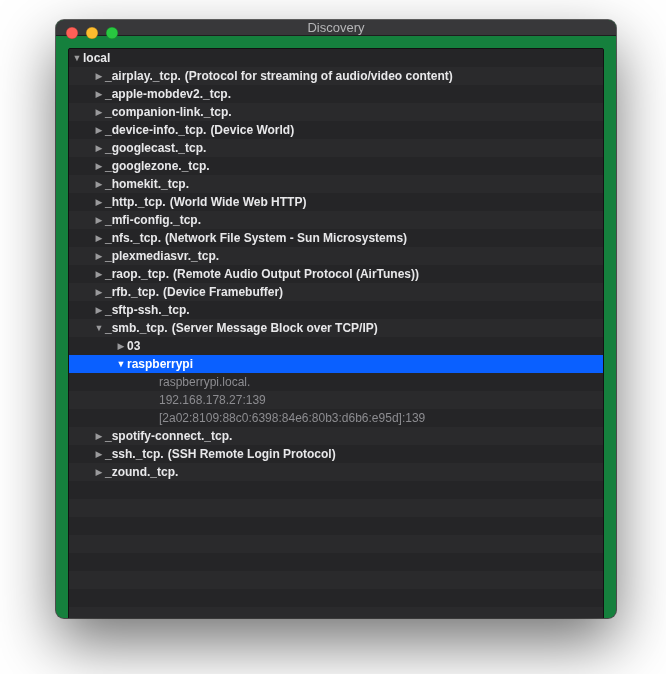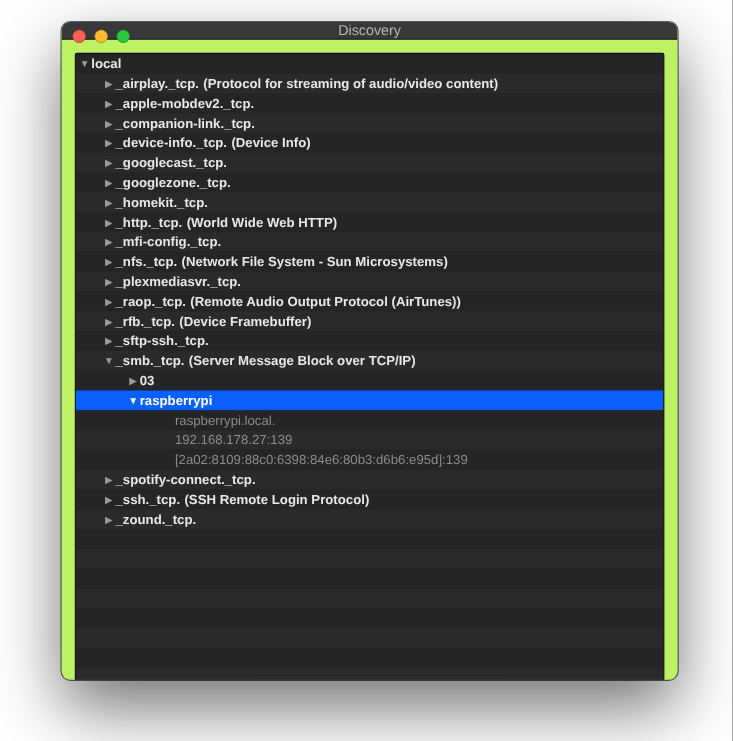--- a/index.html
+++ b/index.html
@@ -4,21 +4,21 @@
 <style>
   * { box-sizing: border-box; margin: 0; padding: 0; }
   html, body { width: 666px; height: 674px; background: transparent; font-family: -apple-system, "Helvetica Neue", Arial, sans-serif; }
   .stage {
     width: 666px; height: 674px; position: relative;
   }
   .window {
     position: absolute;
     left: 56px; top: 20px;
     width: 560px; height: 598px;
-    background: #bef264;
+    background: #15803d;
     border-radius: 8px;
     box-shadow: 0 25px 60px rgba(0,0,0,0.55), 0 0 0 1px rgba(0,0,0,0.6);
     display: flex; flex-direction: column;
     overflow: hidden;
   }
   .titlebar {
     height: 26px;
     background: #38383a;
     display: flex; align-items: center;
     position: relative;
@@ -110,21 +110,21 @@
             <span class="tri">▶</span>
             <span class="name">_companion-link._tcp.</span>
             <span class="sep"></span>
             <span class="desc"></span>
           </div>
         <div class="row">
             <span class="indent" style="width:24px"></span>
             <span class="tri">▶</span>
             <span class="name">_device-info._tcp.</span>
             <span class="sep"></span>
-            <span class="desc">(Device Info)</span>
+            <span class="desc">(Device World)</span>
           </div>
         <div class="row">
             <span class="indent" style="width:24px"></span>
             <span class="tri">▶</span>
             <span class="name">_googlecast._tcp.</span>
             <span class="sep"></span>
           </div>
         <div class="row">
             <span class="indent" style="width:24px"></span>
             <span class="tri">▶</span>

